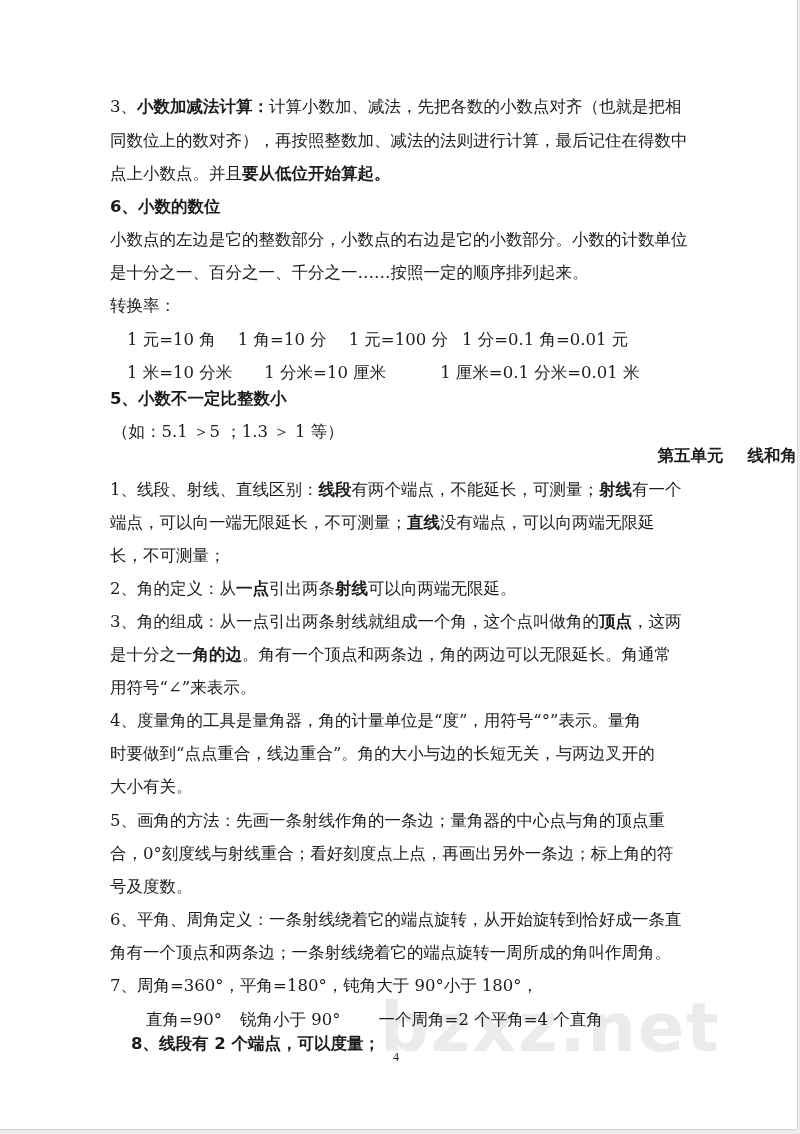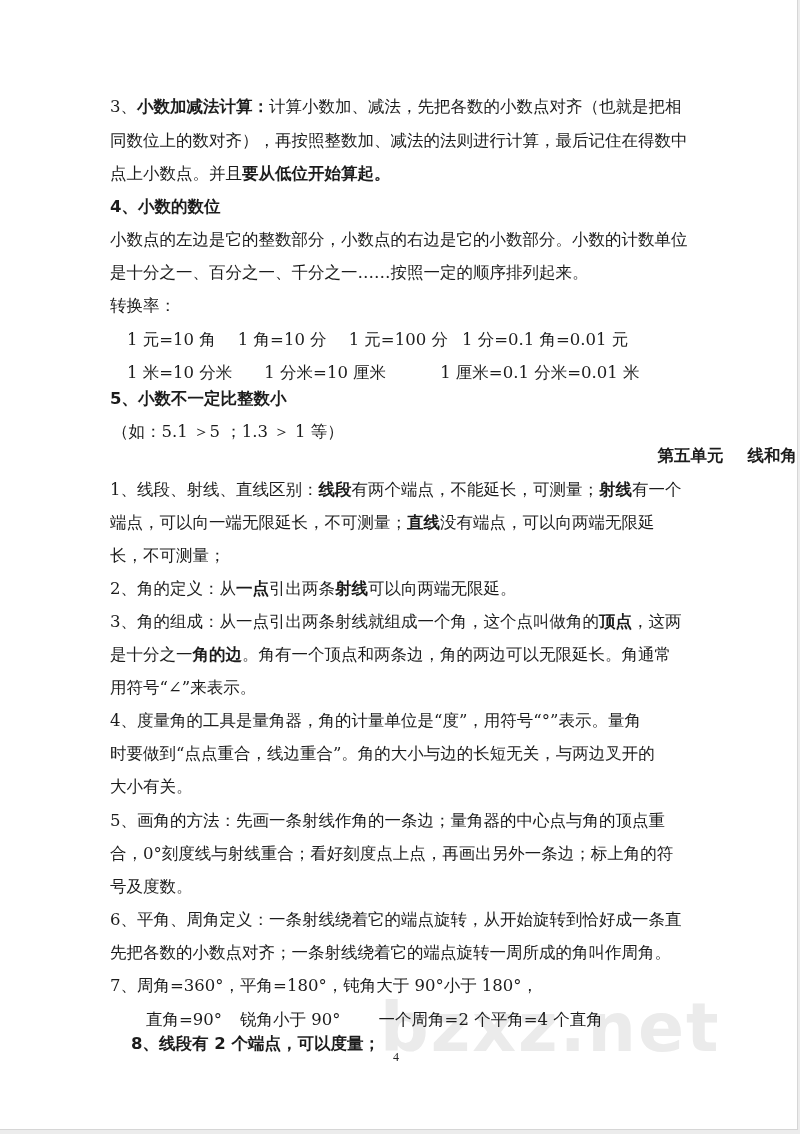--- a/index.html
+++ b/index.html
@@ -50,21 +50,21 @@
   <div class="content">
 
     <div class="line" style="top:97px">
       <span>3、</span><span class="b">小数加减法计算：</span><span>计算小数加、减法，先把各数的小数点对齐（也就是把相</span>
     </div>
     <div class="line" style="top:131px">同数位上的数对齐），再按照整数加、减法的法则进行计算，最后记住在得数中</div>
     <div class="line" style="top:164px">
       <span>点上小数点。并且</span><span class="b">要从低位开始算起。</span>
     </div>
 
-    <div class="line h" style="top:197px">4、小数的数位</div>
+    <div class="line h" style="top:197px">6、小数的数位</div>
     <div class="line" style="top:230px">小数点的左边是它的整数部分，小数点的右边是它的小数部分。小数的计数单位</div>
     <div class="line" style="top:263px">是十分之一、百分之一、千分之一……按照一定的顺序排列起来。</div>
     <div class="line" style="top:296px">转换率：</div>
 
     <div class="line" style="top:330px; left:127px">
       <span>1 元=10 角</span><span class="gap" style="width:22px"></span><span>1 角=10 分</span><span class="gap" style="width:22px"></span><span>1 元=100 分</span><span class="gap" style="width:14px"></span><span>1 分=0.1 角=0.01 元</span>
     </div>
     <div class="line" style="top:363px; left:127px">
       <span>1 米=10 分米</span><span class="gap" style="width:32px"></span><span>1 分米=10 厘米</span><span class="gap" style="width:54px"></span><span>1 厘米=0.1 分米=0.01 米</span>
     </div>
@@ -98,21 +98,21 @@
 
     <div class="line" style="top:711px">4、度量角的工具是量角器，角的计量单位是“度”，用符号“°”表示。量角</div>
     <div class="line" style="top:744px">时要做到“点点重合，线边重合”。角的大小与边的长短无关，与两边叉开的</div>
     <div class="line" style="top:777px">大小有关。</div>
 
     <div class="line" style="top:811px">5、画角的方法：先画一条射线作角的一条边；量角器的中心点与角的顶点重</div>
     <div class="line" style="top:844px">合，0°刻度线与射线重合；看好刻度点上点，再画出另外一条边；标上角的符</div>
     <div class="line" style="top:877px">号及度数。</div>
 
     <div class="line" style="top:910px">6、平角、周角定义：一条射线绕着它的端点旋转，从开始旋转到恰好成一条直</div>
-    <div class="line" style="top:943px">先把各数的小数点对齐；一条射线绕着它的端点旋转一周所成的角叫作周角。</div>
+    <div class="line" style="top:943px">角有一个顶点和两条边；一条射线绕着它的端点旋转一周所成的角叫作周角。</div>
 
     <div class="line" style="top:976px">7、周角=360°，平角=180°，钝角大于 90°小于 180°，</div>
     <div class="line" style="top:1010px; left:146px">
       <span>直角=90°</span><span class="gap" style="width:18px"></span><span>锐角小于 90°</span><span class="gap" style="width:38px"></span><span>一个周角=2 个平角=4 个直角</span>
     </div>
 
     <div class="line b" style="top:1034px; left:131px">8、线段有 2 个端点，可以度量；</div>
   </div>
 
   <div class="pageno">4</div>

